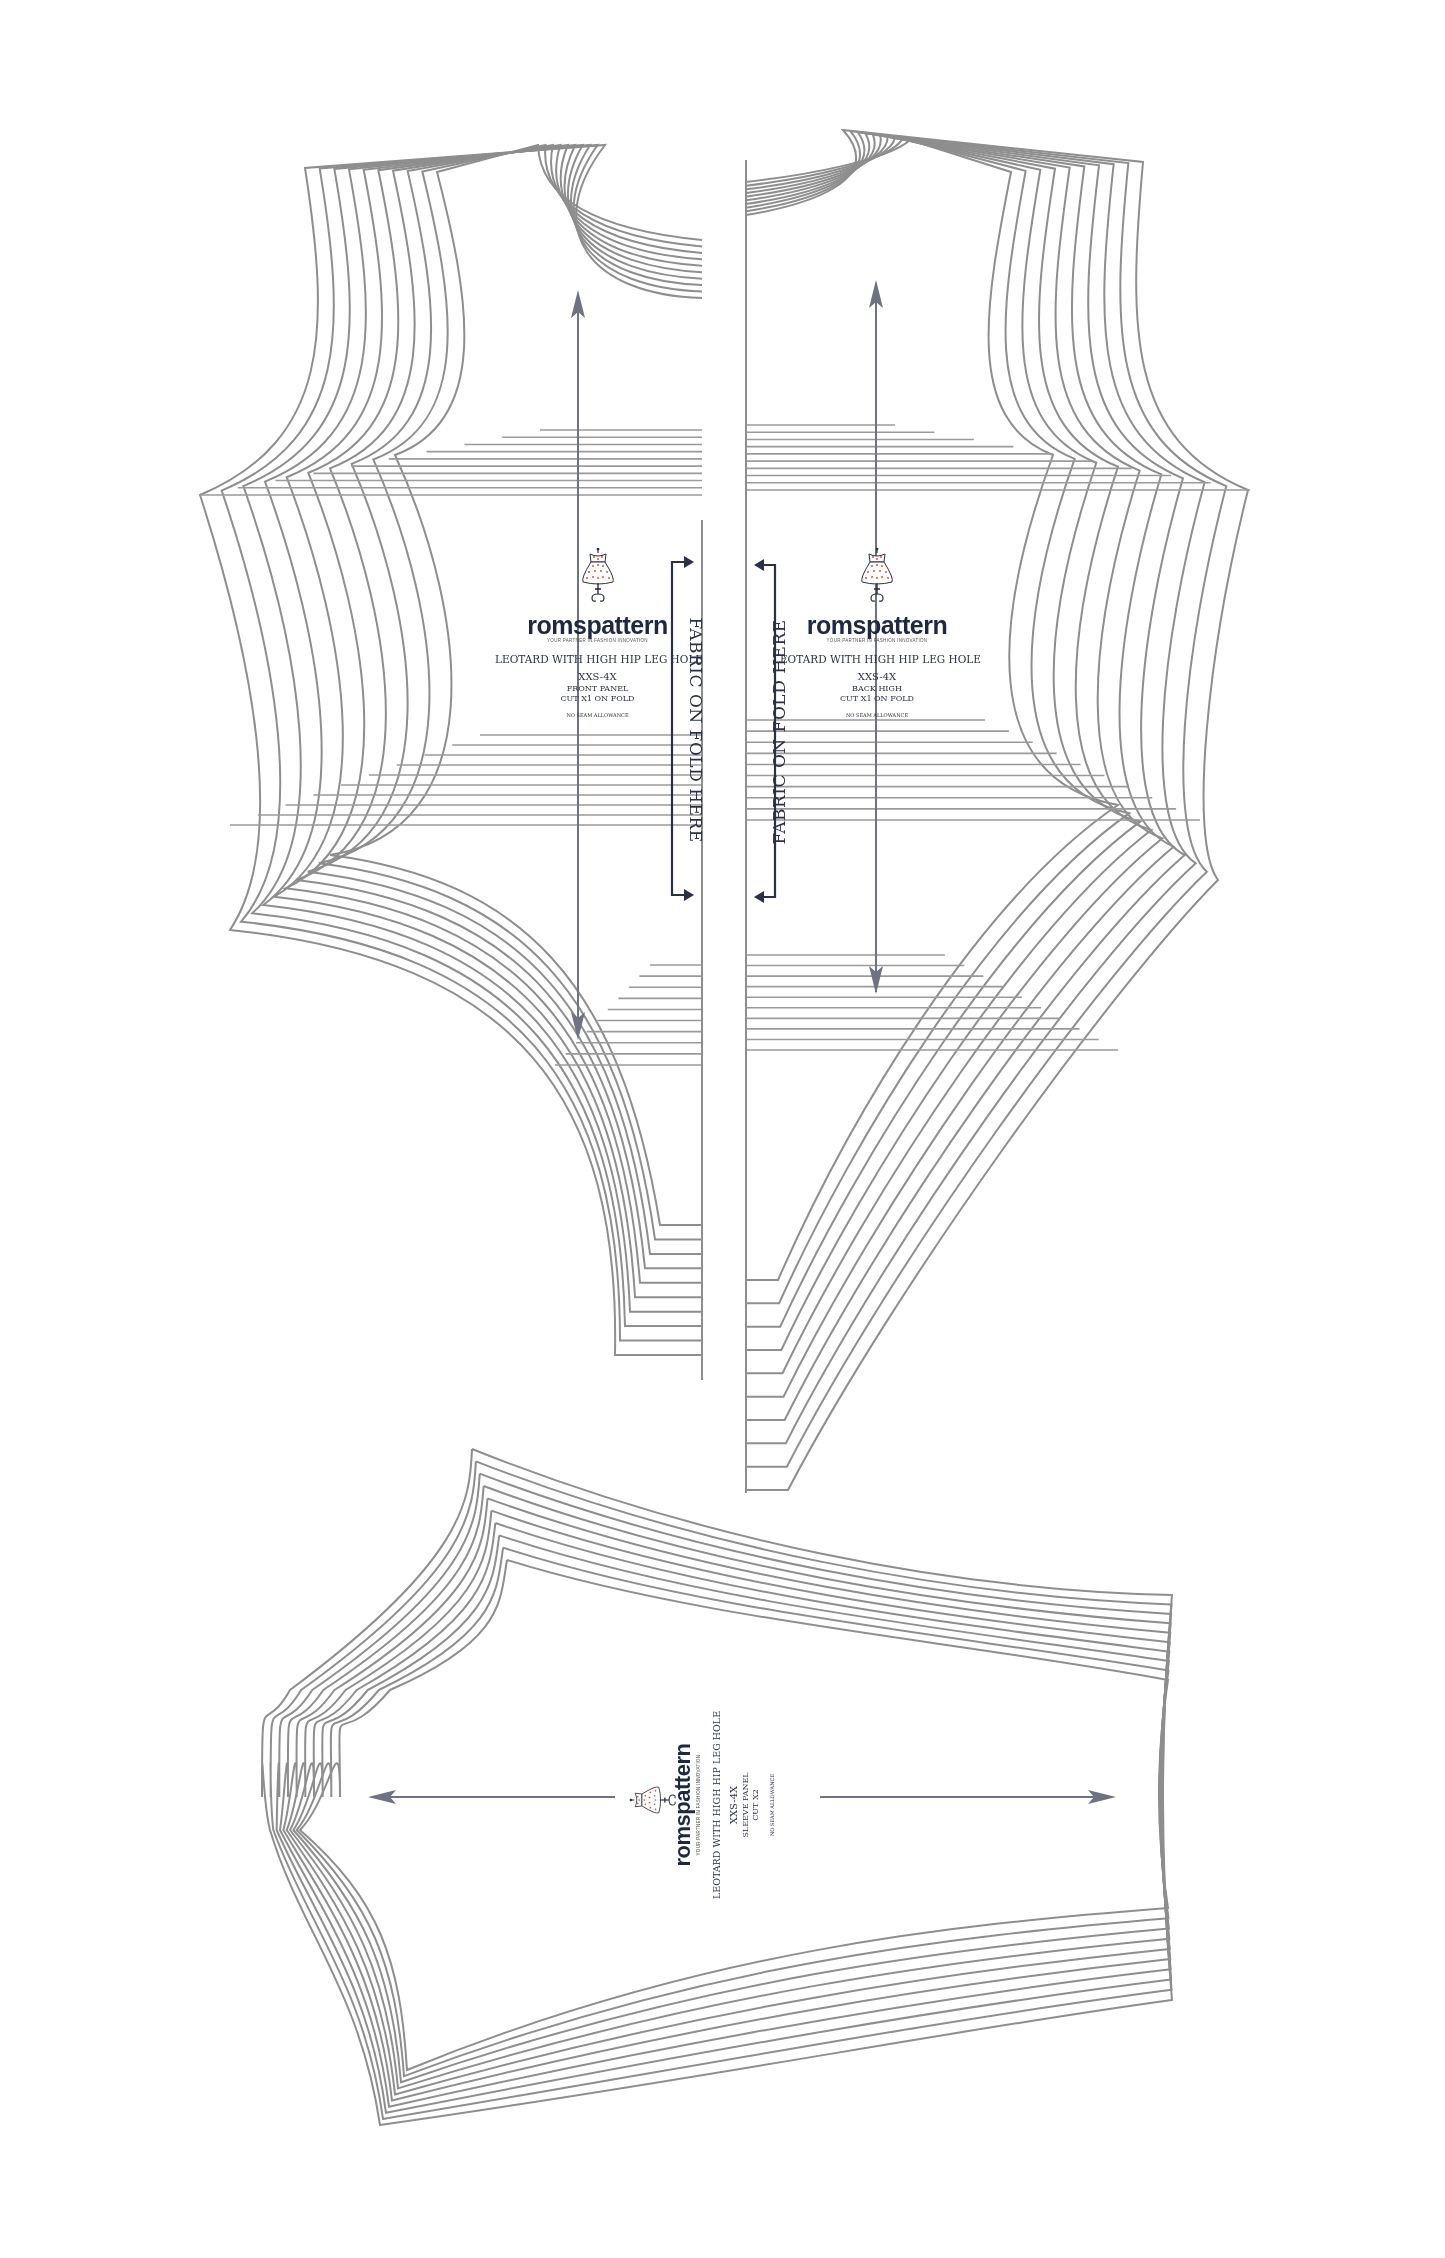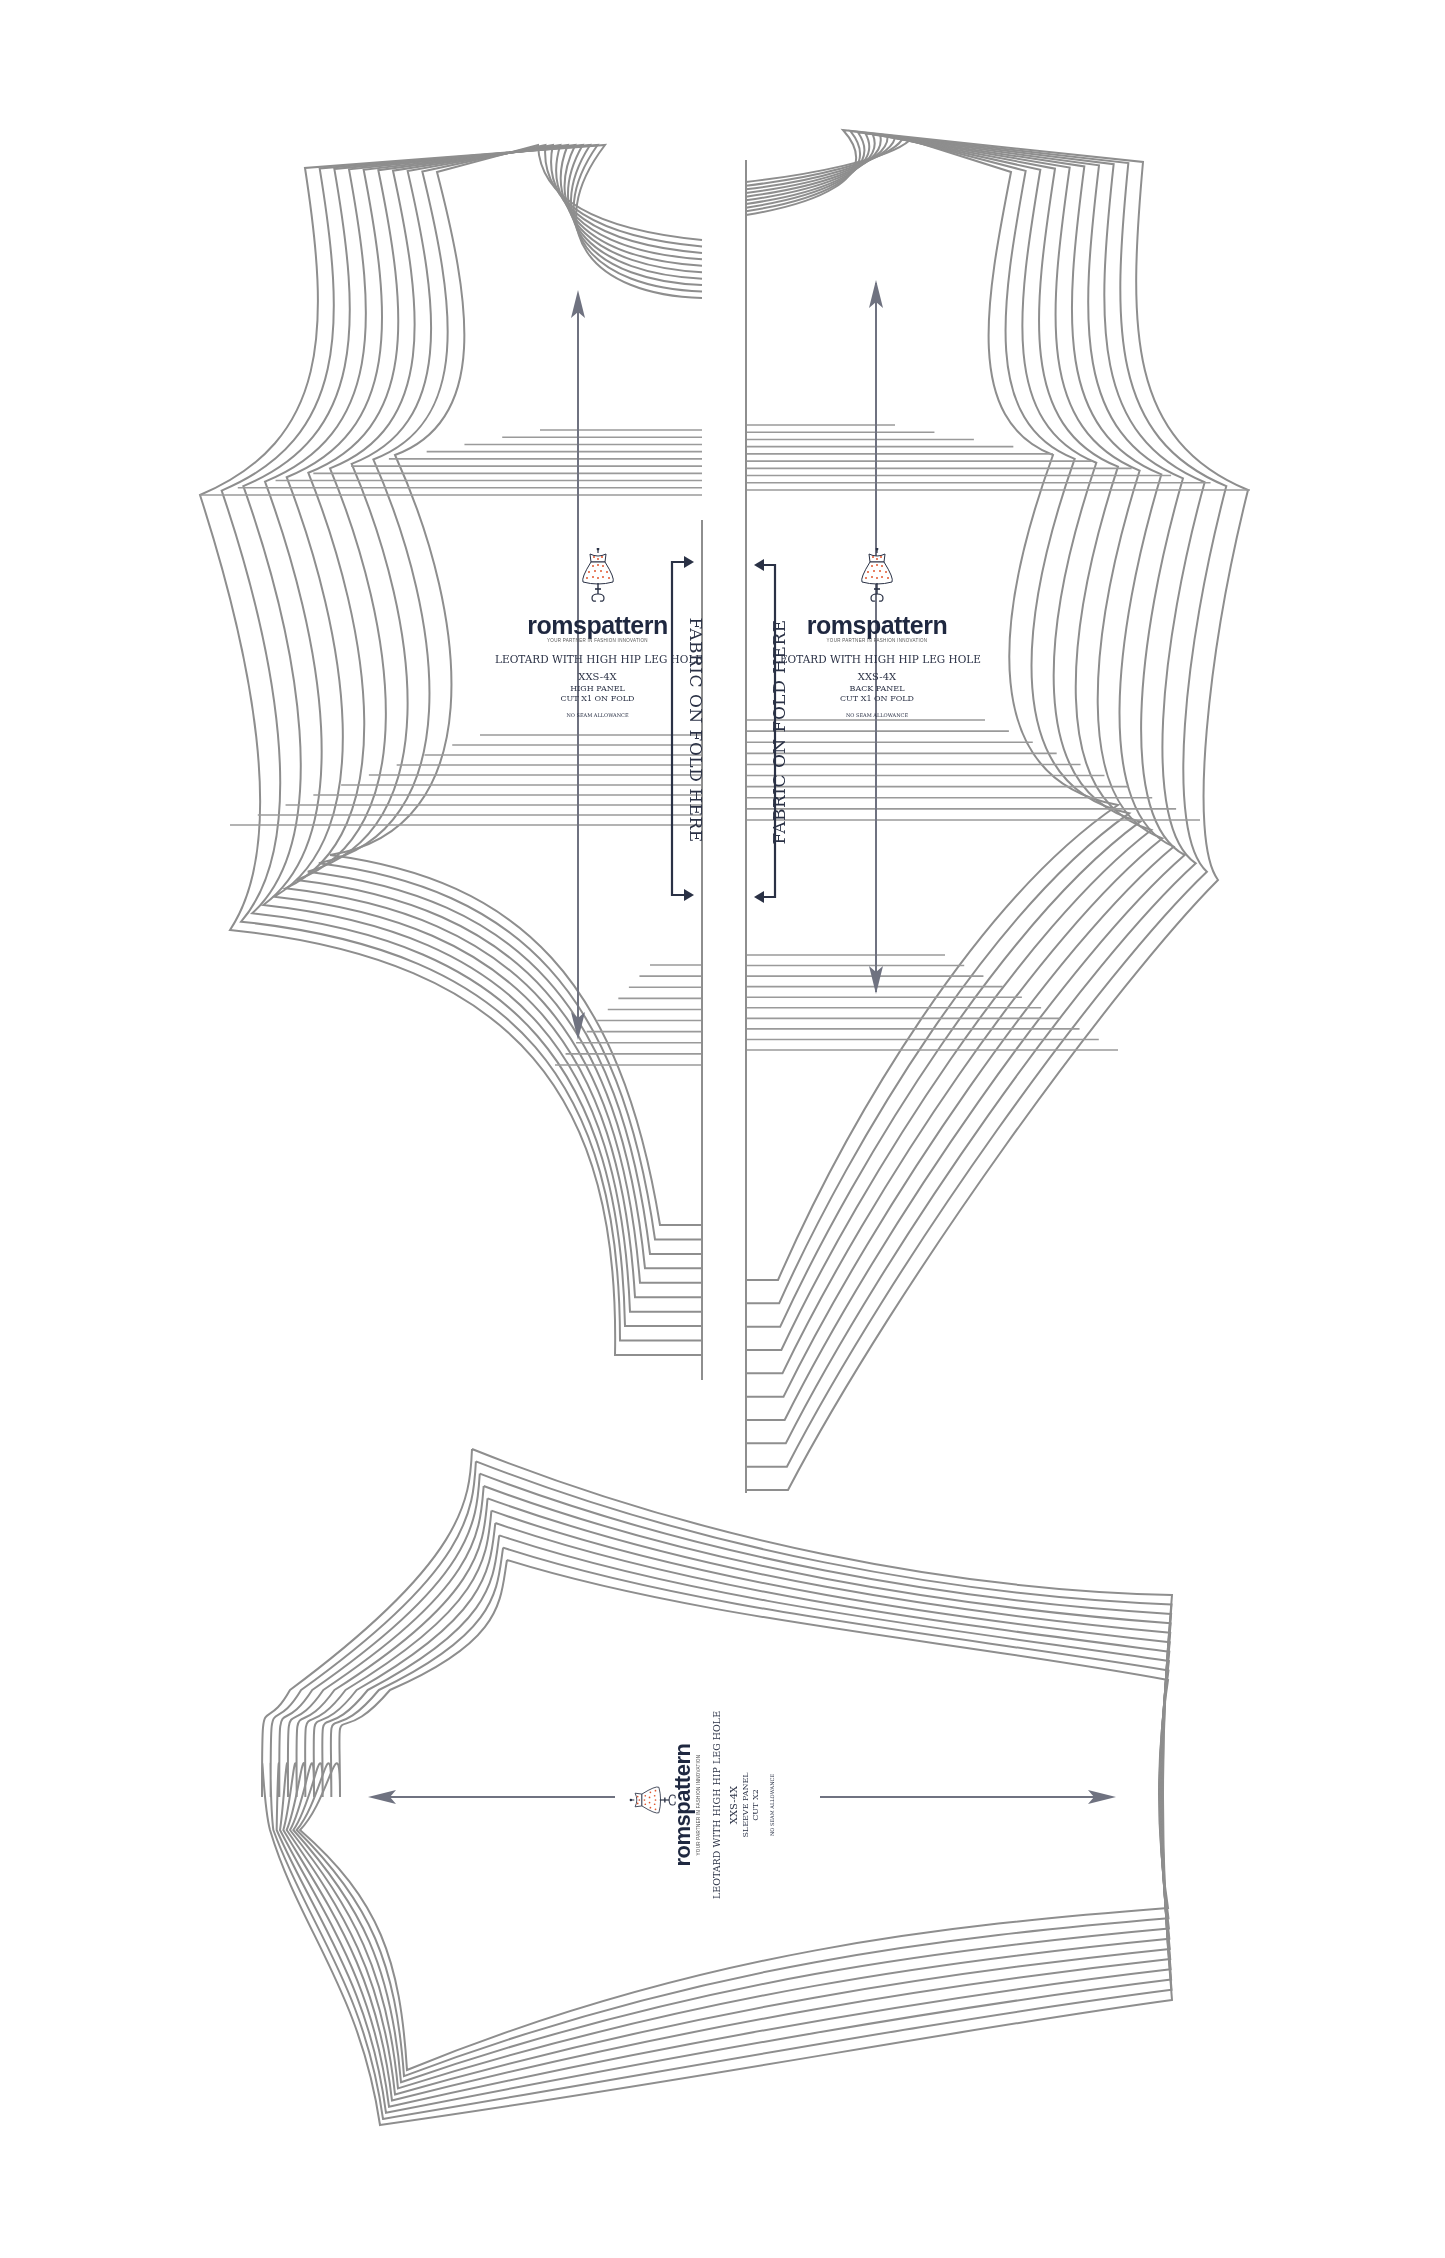--- a/index.html
+++ b/index.html
@@ -201,35 +201,35 @@
 </svg>
 
 <div class="label" style="left:495px; top:548px; width:205px;">
   <svg class="logo-box" viewBox="0 0 40 58">
       <use href="#dress-logo"></use>
     </svg>
   <div class="brand">romspattern</div>
   <div class="tagline">YOUR PARTNER IN FASHION INNOVATION</div>
   <div class="title">LEOTARD WITH HIGH HIP LEG HOLE</div>
   <div class="size">XXS-4X</div>
-  <div class="piece">HIGH PANEL</div>
+  <div class="piece">FRONT PANEL</div>
   <div class="cut">CUT X1 ON FOLD</div>
   <div class="seam">NO SEAM ALLOWANCE</div>
 </div>
 <div class="fold-text" style="left:583px; top:720px; transform: rotate(90deg); transform-origin: center;">FABRIC ON FOLD HERE</div>
 
 <div class="label" style="left:772px; top:548px; width:210px;">
   <svg class="logo-box" viewBox="0 0 40 58">
       <use href="#dress-logo"></use>
     </svg>
   <div class="brand">romspattern</div>
   <div class="tagline">YOUR PARTNER IN FASHION INNOVATION</div>
   <div class="title">LEOTARD WITH HIGH HIP LEG HOLE</div>
   <div class="size">XXS-4X</div>
-  <div class="piece">BACK PANEL</div>
+  <div class="piece">BACK HIGH</div>
   <div class="cut">CUT X1 ON FOLD</div>
   <div class="seam">NO SEAM ALLOWANCE</div>
 </div>
 <div class="fold-text" style="left:666px; top:722px; transform: rotate(-90deg); transform-origin: center;">FABRIC ON FOLD HERE</div>
 
 <div class="label" style="left:640px; top:1720px; width:210px; transform: rotate(-90deg) translate(-10px,0); transform-origin: 105px 75px;">
   <div class="brand" style="font-size:22px;">romspattern</div>
   <div class="tagline">YOUR PARTNER IN FASHION INNOVATION</div>
   <div class="title" style="font-size:9.5px;">LEOTARD WITH HIGH HIP LEG HOLE</div>
   <div class="size">XXS-4X</div>

